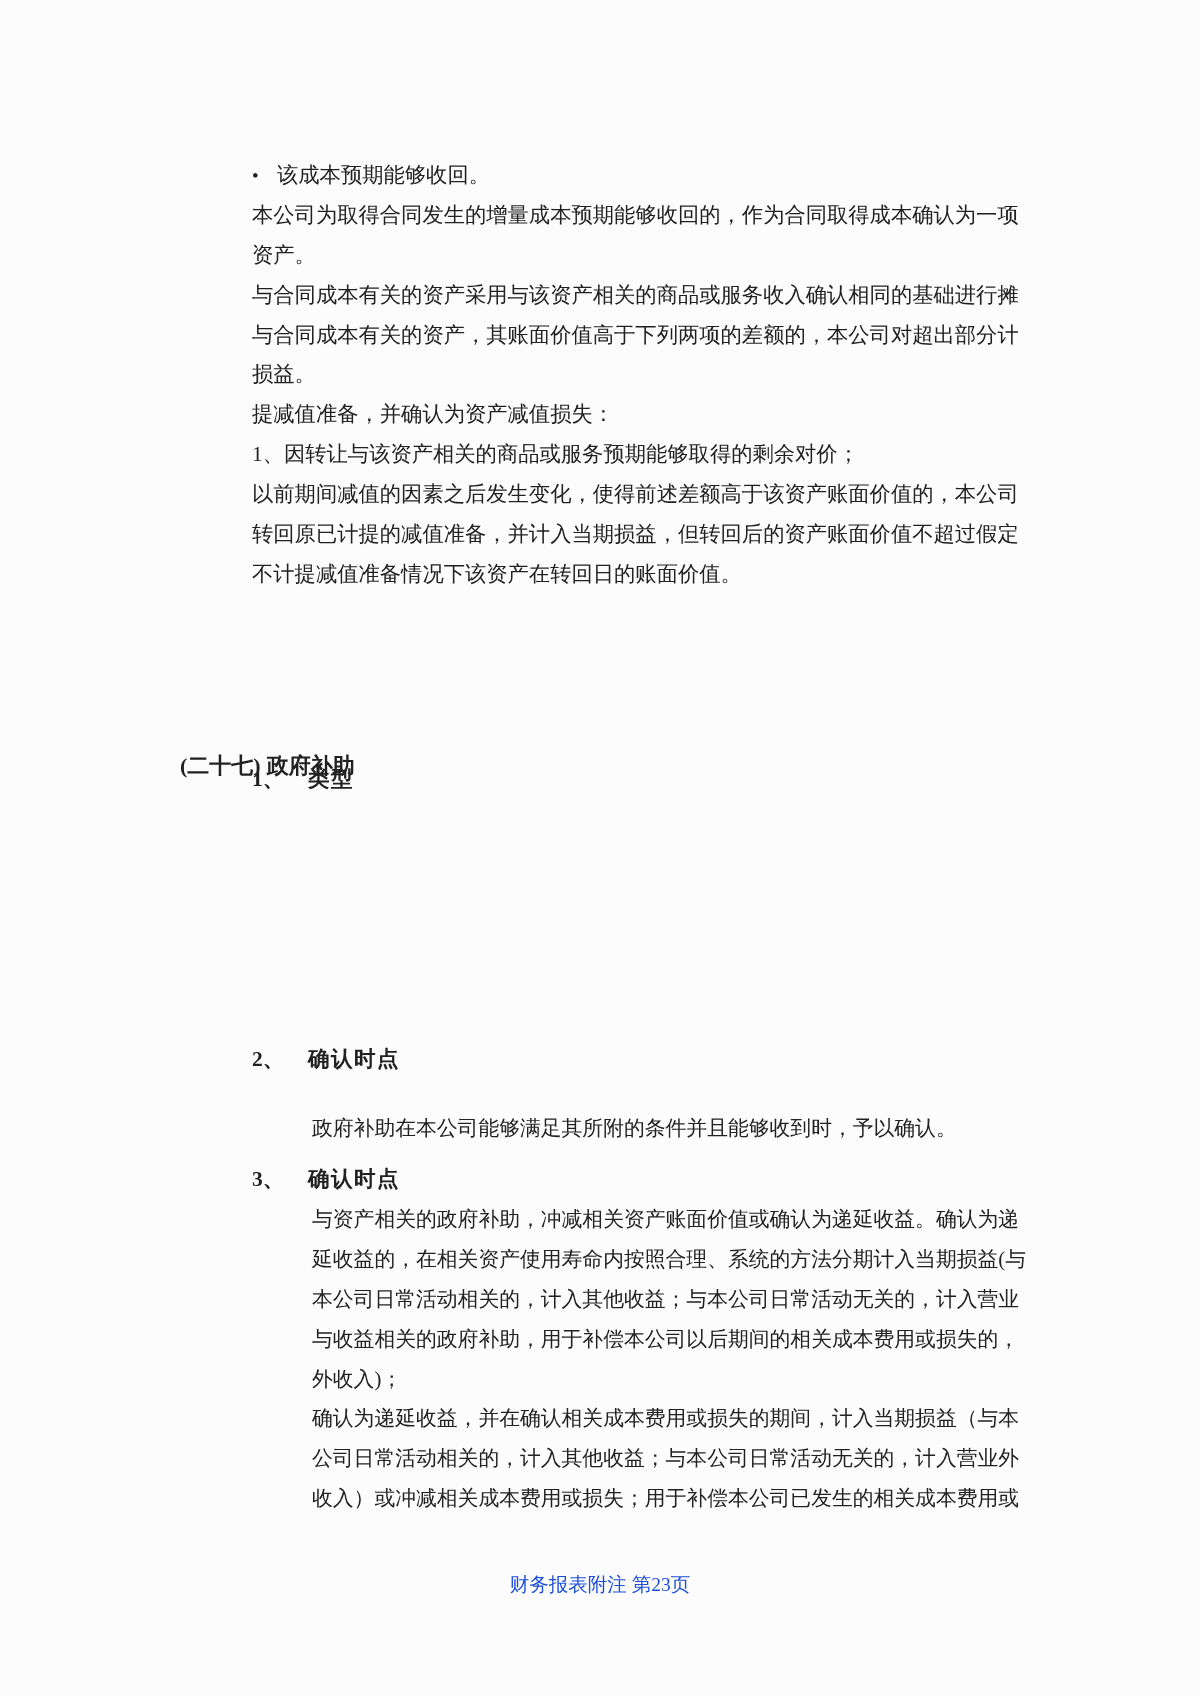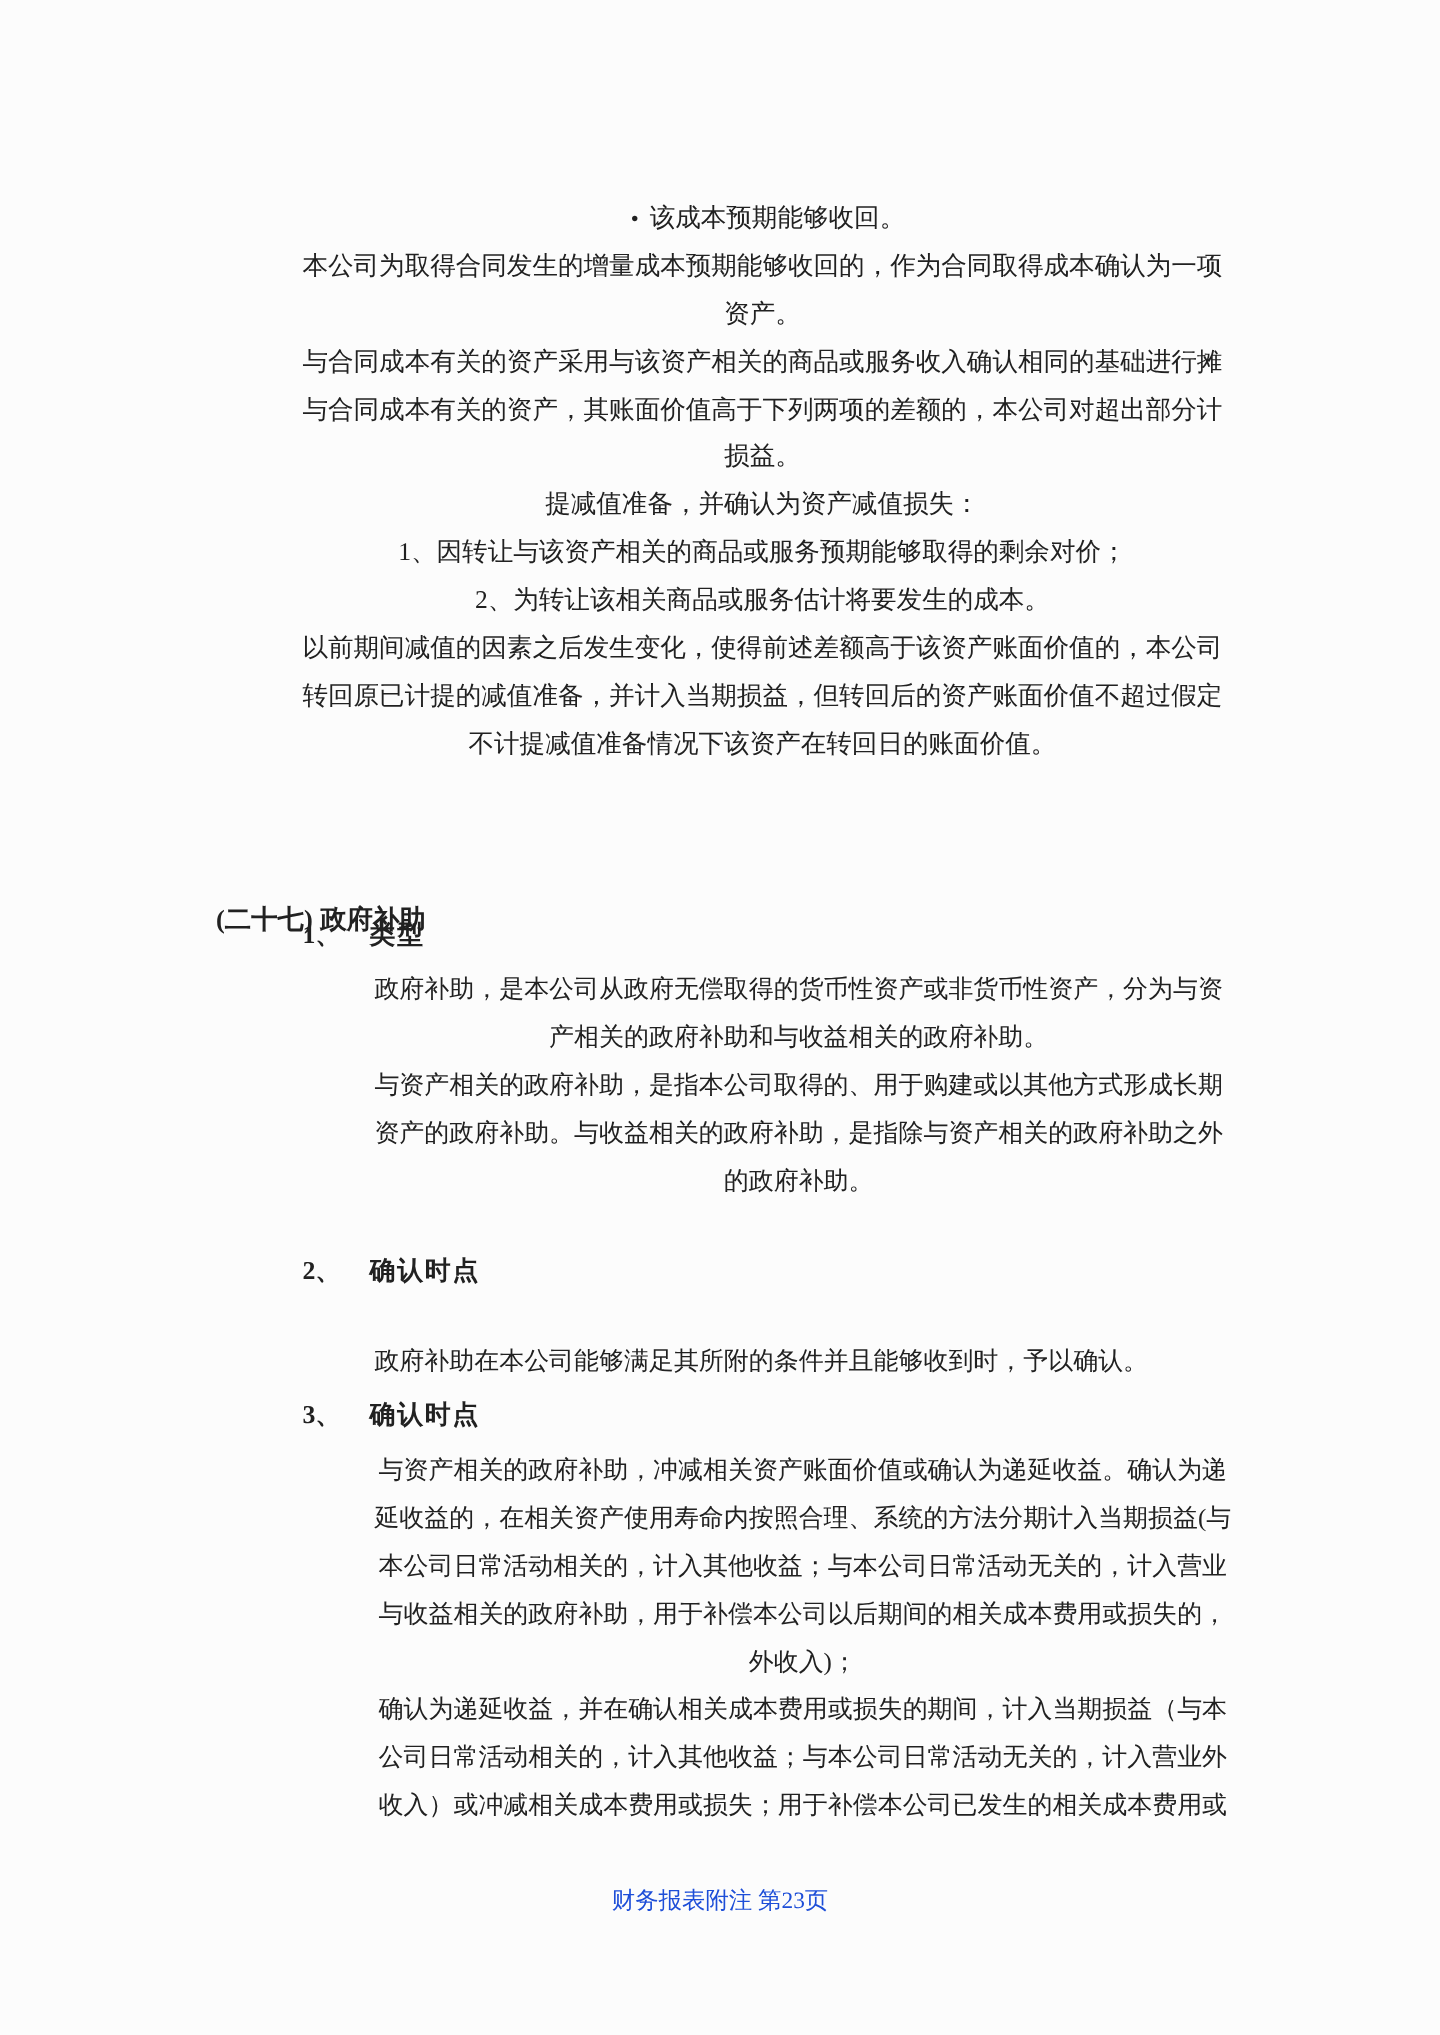--- a/index.html
+++ b/index.html
@@ -8,23 +8,22 @@
     width:1200px;
     height:1696px;
     margin:0 auto;
     background:#fcfcfc;
     color:#212121;
     font-family:"Liberation Serif","DejaVu Serif",serif;
     overflow:hidden;
   }
   .tline{
     height:39.9px;
-    line-height:53px;
+    line-height:40px;
     white-space:pre;
-    text-align:center;
   }
   #intro{
     position:absolute;
     left:252px;
     top:155px;
     font-size:21.3px;
   }
   .bullet-marker{
     display:inline-block;
     width:25px;
@@ -92,37 +91,29 @@
   <div id="intro">
     <div class="tline"><span class="bullet-marker">•</span><span>该成本预期能够收回。</span></div>
     <div>
         <div class="tline">本公司为取得合同发生的增量成本预期能够收回的，作为合同取得成本确认为一项</div>
         <div class="tline">资产。</div>
         <div class="tline">与合同成本有关的资产采用与该资产相关的商品或服务收入确认相同的基础进行摊</div>
         <div class="tline">与合同成本有关的资产，其账面价值高于下列两项的差额的，本公司对超出部分计</div>
         <div class="tline">损益。</div>
         <div class="tline">提减值准备，并确认为资产减值损失：</div>
         <div class="tline">1、因转让与该资产相关的商品或服务预期能够取得的剩余对价；</div>
-        <div class="tline">2、为转让该相关商品或服务估计将要发生的成本。</div>
         <div class="tline">以前期间减值的因素之后发生变化，使得前述差额高于该资产账面价值的，本公司</div>
         <div class="tline">转回原已计提的减值准备，并计入当期损益，但转回后的资产账面价值不超过假定</div>
         <div class="tline">不计提减值准备情况下该资产在转回日的账面价值。</div>
       </div>
   </div>
 
   <div id="section-heading"><span class="section-number">(二十七)</span><span> </span><span class="section-title">政府补助</span></div>
 
   <div id="item1-head" class="item-head"><span class="item-num">1、</span><span class="item-title">类型</span></div>
-  <div id="item1-body" class="item-body">
-      <div class="tline">政府补助，是本公司从政府无偿取得的货币性资产或非货币性资产，分为与资</div>
-      <div class="tline">产相关的政府补助和与收益相关的政府补助。</div>
-      <div class="tline">与资产相关的政府补助，是指本公司取得的、用于购建或以其他方式形成长期</div>
-      <div class="tline">资产的政府补助。与收益相关的政府补助，是指除与资产相关的政府补助之外</div>
-      <div class="tline">的政府补助。</div>
-    </div>
 
   <div id="item2-head" class="item-head"><span class="item-num">2、</span><span class="item-title">确认时点</span></div>
   <div id="item2-body" class="item-body">
       <div class="tline">政府补助在本公司能够满足其所附的条件并且能够收到时，予以确认。</div>
     </div>
 
   <div id="item3-head" class="item-head"><span class="item-num">3、</span><span class="item-title">确认时点</span></div>
   <div id="item3-body" class="item-body">
       <div class="tline">与资产相关的政府补助，冲减相关资产账面价值或确认为递延收益。确认为递</div>
       <div class="tline">延收益的，在相关资产使用寿命内按照合理、系统的方法分期计入当期损益(与</div>

